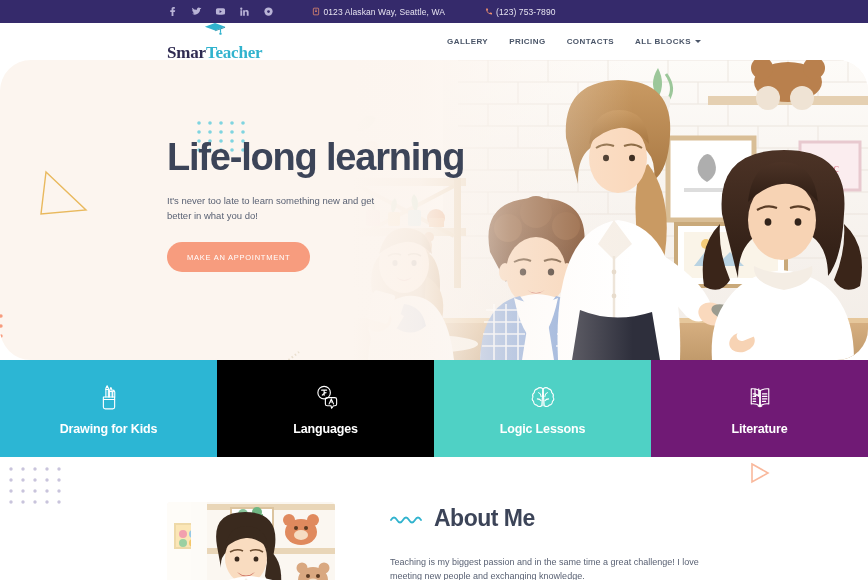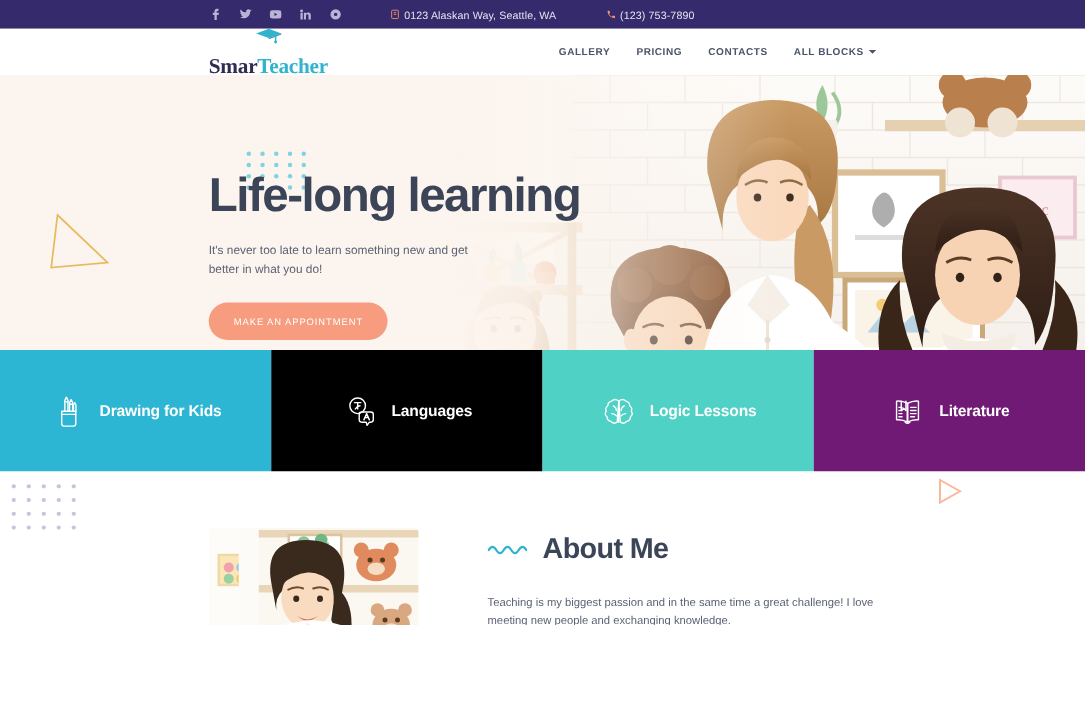--- a/index.html
+++ b/index.html
@@ -98,23 +98,24 @@
   .caret {
     width: 0; height: 0;
     border-left: 3px solid transparent;
     border-right: 3px solid transparent;
     border-top: 3.5px solid #4a5568;
   }
 
   
   .hero {
     position: relative;
-    height: 220px;
+    height: 300px;
     background: #FCF5EF;
     overflow: hidden;
+    border-radius: 31px;
   }
   .hero-photo {
     position: absolute;
     top: 0; right: 0;
     width: 560px; height: 300px;
     overflow: hidden;
   }
   .hero-photo .scene { position: absolute; inset: 0; }
   .hero-fade {
     position: absolute; inset: 0;
@@ -186,21 +187,21 @@
   
   .cards {
     display: flex;
     height: 97px;
     position: relative;
     z-index: 8;
   }
   .card {
     flex: 1 1 0;
     display: flex;
-    flex-direction: row;
+    flex-direction: column;
     align-items: center;
     justify-content: center;
     gap: 10px;
     cursor: pointer;
   }
   .card-ico { width: 30px; height: 30px; display: block; }
   .card-label {
     color: #fff;
     font-size: 12.5px;
     font-weight: 600;

